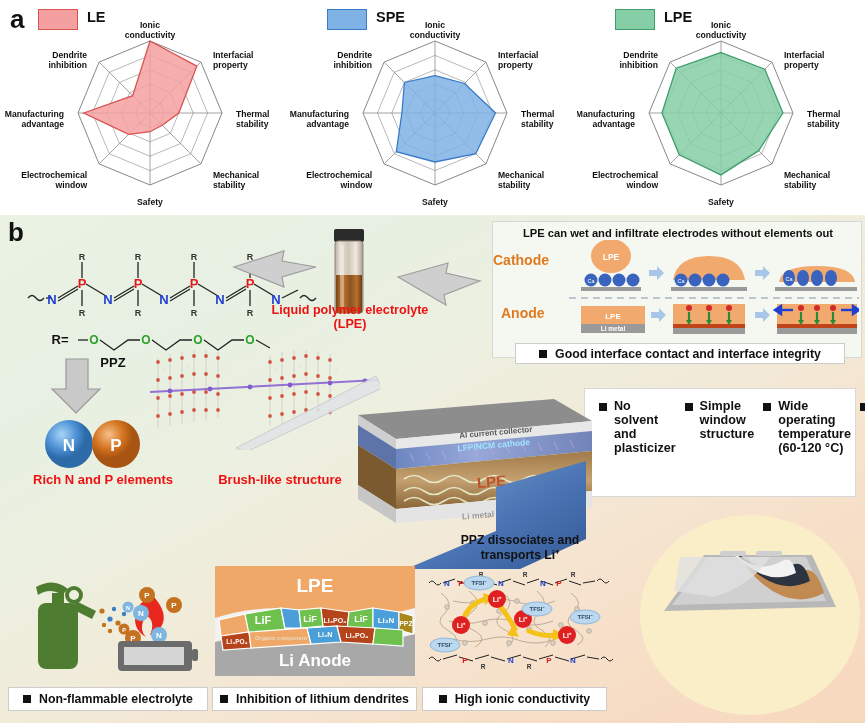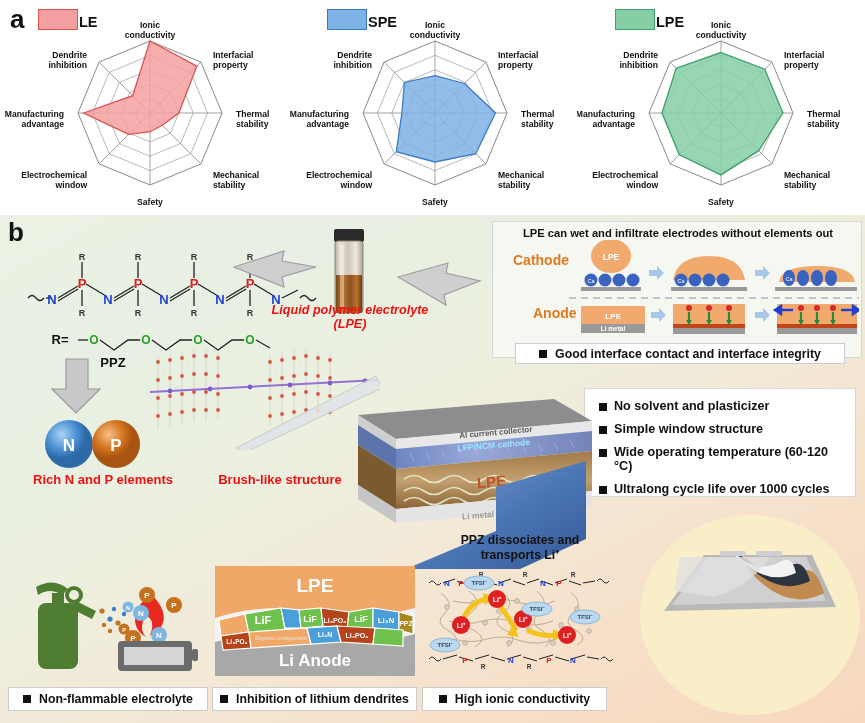--- a/index.html
+++ b/index.html
@@ -17,21 +17,21 @@
     position: absolute; left: 0; top: 0; width: 865px; height: 215px;
     background: #ffffff;
   }
   .panel-letter {
     position: absolute; font-weight: bold; font-size: 26px; color: #111;
     font-family: "Liberation Sans", sans-serif;
   }
   .radar-block { position: absolute; top: 0; width: 288px; height: 215px; }
   .radar-legend {
     position: absolute; top: 9px; left: 38px;
-    display: flex; align-items: flex-end; gap: 1px;
+    display: flex; align-items: flex-start; gap: 9px;
   }
   .legend-swatch { width: 40px; height: 21px; border-width: 1.5px; border-style: solid; }
   .legend-label { font-size: 14.5px; font-weight: bold; color: #111; }
   .radar-svg { position: absolute; left: 0; top: 0; }
   .axis-label {
     font-size: 8.6px; font-weight: bold; fill: #111;
     font-family: "Liberation Sans", sans-serif;
   }
 
   
@@ -378,34 +378,34 @@
             <stop offset="80%" stop-color="#b5722f"></stop>
           <stop offset="100%" stop-color="#6d3a13"></stop>
         </linearGradient>
       </defs>
       <rect x="12" y="2" width="30" height="13" rx="2" fill="#2a2a2a"></rect>
       <rect x="13" y="14" width="28" height="72" rx="3" fill="url(#glass)" stroke="#8d8478" stroke-width="1"></rect>
       <path d="M14,48 L40,48 L40,84 Q40,86 38,86 L16,86 Q14,86 14,84 Z" fill="url(#liq)"></path>
       <rect x="18" y="18" width="4" height="62" fill="#ffffff" opacity="0.35"></rect>
     </svg>
 
-    <div class="red-label" style="left:255px; top:88px; width:190px; font-size:12.6px;font-style:italic;">
+    <div class="red-label" style="left:255px; top:88px; width:190px; font-size:12.6px;">
       <span>Liquid polymer electrolyte</span><br>
       <span>(LPE)</span>
     </div>
 
     <svg width="86" height="48" style="position:absolute;left:396px;top:46px;">
       <path d="M2,16 L52,2 L50,12 L84,20 L48,34 L50,44 Z" fill="#cfcfcf" stroke="#9e9e9e" stroke-width="1.2"></path>
     </svg>
 
     <div class="white-card" style="left:492px; top:6px; width:370px; height:137px; background:#f4f8f0;">
       <div style="position:absolute;left:0;top:5px;width:370px;text-align:center;font-size:11.2px;font-weight:bold;color:#111;">LPE can wet and infiltrate electrodes without elements out</div>
 
-      <div style="position:absolute;left:20px;top:30px;font-size:14px;font-weight:bold;color:#e07a20;">Cathode</div>
-      <div style="position:absolute;left:8px;top:83px;font-size:14px;font-weight:bold;color:#e07a20;margin-left:32px;">Anode</div>
+      <div style="position:absolute;left:0;top:30px;font-size:14px;font-weight:bold;color:#e07a20;">Cathode</div>
+      <div style="position:absolute;left:8px;top:83px;font-size:14px;font-weight:bold;color:#e07a20;">Anode</div>
 
       <svg width="290" height="115" style="position:absolute;left:76px;top:18px;">
 
         <ellipse cx="42" cy="16" rx="20" ry="17" fill="#f2a96e"></ellipse>
         <text x="42" y="20" font-size="8.5" font-weight="bold" fill="#fff" text-anchor="middle">LPE</text>
         <g fill="#3a63c0">
           <circle cx="22" cy="40" r="6.5"></circle>
             <circle cx="36" cy="40" r="6.5"></circle>
           <circle cx="50" cy="40" r="6.5"></circle>
             <circle cx="64" cy="40" r="6.5"></circle>
@@ -491,21 +491,21 @@
         </g>
       </svg>
     </div>
 
     <div class="caption-bar" style="left:515px; top:128px; width:330px; height:21px;">
       <span class="bullet-sq" style="margin-top:0;"></span>
       <span>Good interface contact and interface integrity</span>
     </div>
 
     <div class="white-card" style="left:584px; top:173px; width:272px; height:109px; padding:10px 14px;">
-      <div style="display:flex;flex-direction:column;gap:9px;">
+      <div style="display:flex;flex-direction:row;gap:9px;">
         <div class="bullet-row">
           <span class="bullet-sq"></span>
           <span>No solvent and plasticizer</span>
         </div>
         <div class="bullet-row">
           <span class="bullet-sq"></span>
           <span>Simple window structure</span>
         </div>
         <div class="bullet-row">
           <span class="bullet-sq"></span>

